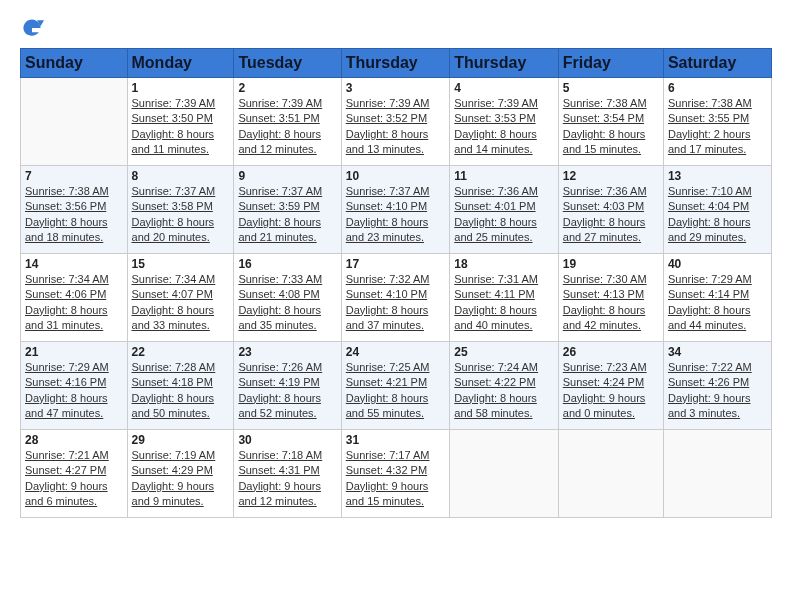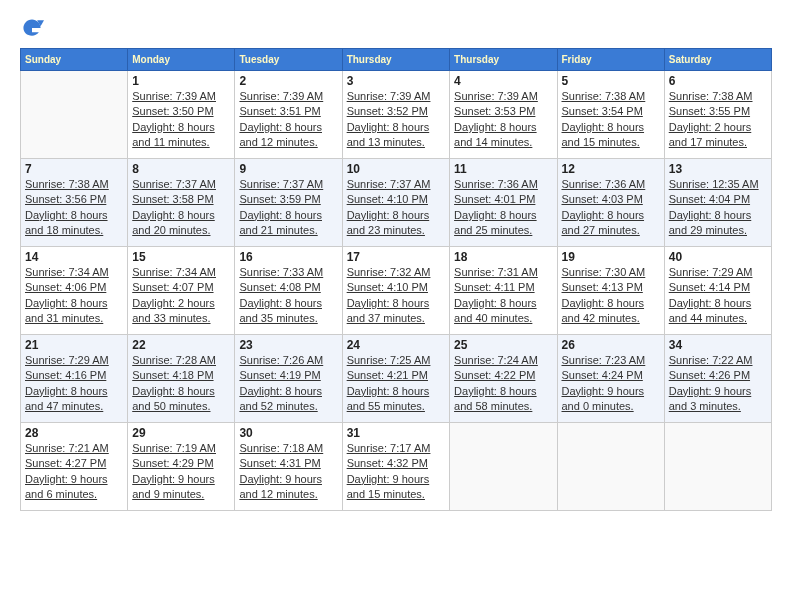--- a/index.html
+++ b/index.html
@@ -44,24 +44,24 @@
       color: #444;
       margin-top: 2px;
     }
     .calendar {
       width: 100%;
       border-collapse: collapse;
       font-size: 10.5px;
     }
     .calendar th {
       background-color: #3a7bd5;
-      color: #fef9c3;
+      color: #0f172a;
       padding: 5px 4px;
       text-align: left;
-      font-size: 10px;
+      font-size: 16px;
       font-weight: bold;
       border: 1px solid #2a60b0;
     }
     .calendar td {
       border: 1px solid #ccc;
       vertical-align: top;
       padding: 3px 4px;
       width: 113px;
       min-height: 75px;
       height: 88px;
@@ -217,41 +217,41 @@
         <span class="day-num">12</span>
         <div class="day-info">
           <span>Sunrise: 7:36 AM</span><br>
           <span>Sunset: 4:03 PM</span><br>
           <span>Daylight: 8 hours and 27 minutes.</span>
         </div>
       </td>
           <td>
         <span class="day-num">13</span>
         <div class="day-info">
-          <span>Sunrise: 12:35 AM</span><br>
+          <span>Sunrise: 7:10 AM</span><br>
           <span>Sunset: 4:04 PM</span><br>
           <span>Daylight: 8 hours and 29 minutes.</span>
         </div>
       </td>
         </tr>
         <tr>
           <td>
         <span class="day-num">14</span>
         <div class="day-info">
           <span>Sunrise: 7:34 AM</span><br>
           <span>Sunset: 4:06 PM</span><br>
           <span>Daylight: 8 hours and 31 minutes.</span>
         </div>
       </td>
           <td>
         <span class="day-num">15</span>
         <div class="day-info">
           <span>Sunrise: 7:34 AM</span><br>
           <span>Sunset: 4:07 PM</span><br>
-          <span>Daylight: 2 hours and 33 minutes.</span>
+          <span>Daylight: 8 hours and 33 minutes.</span>
         </div>
       </td>
           <td>
         <span class="day-num">16</span>
         <div class="day-info">
           <span>Sunrise: 7:33 AM</span><br>
           <span>Sunset: 4:08 PM</span><br>
           <span>Daylight: 8 hours and 35 minutes.</span>
         </div>
       </td>

